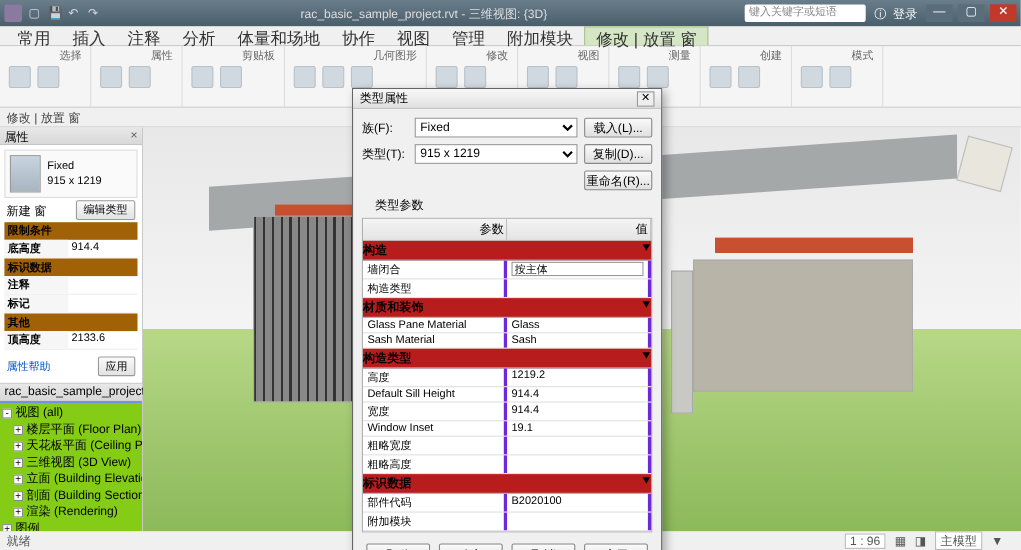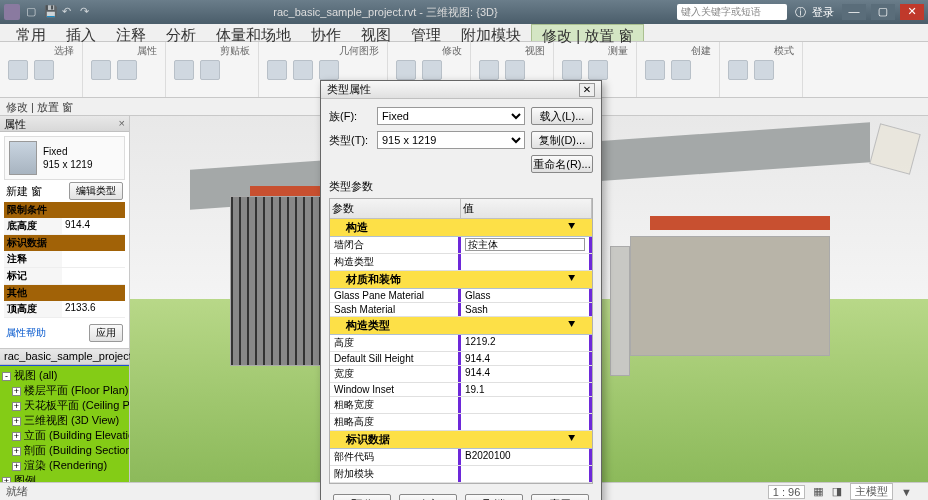--- a/index.html
+++ b/index.html
@@ -68,25 +68,25 @@
 
 
 .dialog { position:absolute; left:320px; top:80px; width:282px; background:#f0f0f0; border:1px solid #666; box-shadow: 3px 3px 8px rgba(0,0,0,.3); z-index:100; }
 .dialog .dlg-title { height:18px; background: linear-gradient(#f8f8f8,#e0e0e0); border-bottom:1px solid #c0c0c0; display:flex; justify-content:space-between; align-items:center; padding:0 6px; font-size:11px; }
 .dialog .dlg-title .x { width:16px; height:14px; border:1px solid #999; background:#eee; text-align:center; line-height:12px; cursor:pointer; font-size:10px; }
 .dialog .dlg-body { padding: 8px; }
 .dlg-row { display:flex; align-items:center; margin-bottom:6px; gap:6px; }
 .dlg-row .lbl { width:42px; font-size:11px; }
 .dlg-row select { flex:1; font-size:11px; height:18px; border:1px solid #999; background:#fff; }
 .dlg-row .btn { width:62px; font-size:11px; height:18px; border:1px solid #888; background:linear-gradient(#fafafa,#e0e0e0); border-radius:2px; cursor:pointer; }
-.dlg-sect-lbl { font-size:11px; margin:6px 0 4px; }
+.dlg-sect-lbl { font-size:11px; margin:6px 12px 4px; }
 .param-grid { border:1px solid #b0b0b0; background:#fff; }
 .param-grid .hdr { display:flex; background:linear-gradient(#f4f4f4,#e4e4e4); border-bottom:1px solid #c0c0c0; }
-.param-grid .hdr div { flex:1; text-align:left; font-size:11px; padding:2px; border-right:1px solid #c0c0c0; }
-.param-grid .grp { background:#fde047; font-size:10px; font-weight:bold; padding:1px 16px; border-bottom:1px solid #b0c0d0; display:flex; justify-content:space-between; }
+.param-grid .hdr div { flex:1; text-align:right; font-size:11px; padding:2px; border-right:1px solid #c0c0c0; }
+.param-grid .grp { background:#b91c1c; font-size:10px; font-weight:bold; padding:1px 0; border-bottom:1px solid #b0c0d0; display:flex; justify-content:space-between; }
 .param-grid .row { display:flex; border-bottom:1px solid #e0e0e0; }
 .param-grid .row div { flex:1; font-size:10px; padding:1px 4px; border-right:3px solid #6d28d9; }
 .param-grid .row input { width:100%; border:1px solid #999; font-size:10px; padding:0 2px; }
 .dlg-btns { display:flex; justify-content:center; gap:8px; margin-top:10px; }
 .dlg-btns button { width:58px; height:20px; font-size:11px; border:1px solid #888; background:linear-gradient(#fafafa,#e0e0e0); border-radius:2px; cursor:pointer; }
 
 
 .status { position:absolute; left:0; right:0; bottom:0; height:18px; background:#f0f0f0; border-top:1px solid #c8c8c8; display:flex; align-items:center; padding:0 6px; font-size:10px; color:#555;gap:24px; }
 .status .scale { margin-left:auto; margin-right:10px; display:flex; gap:8px; align-items:center; }
 .status .scale .ctrl { border:1px solid #bbb; padding:0 4px; background:#fff; }

